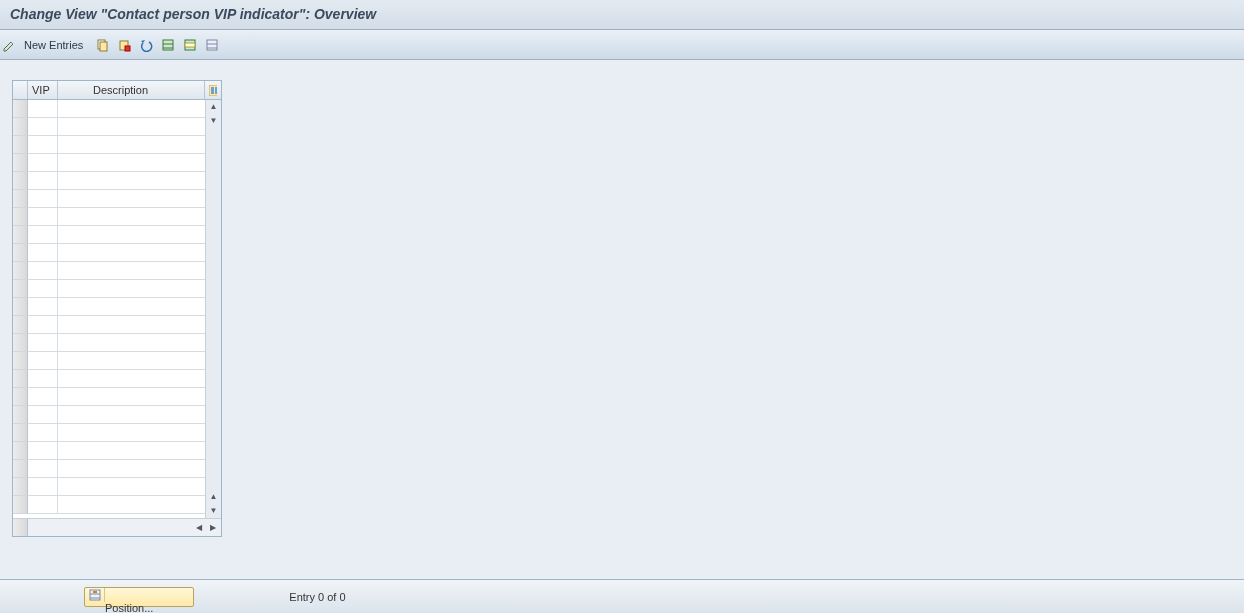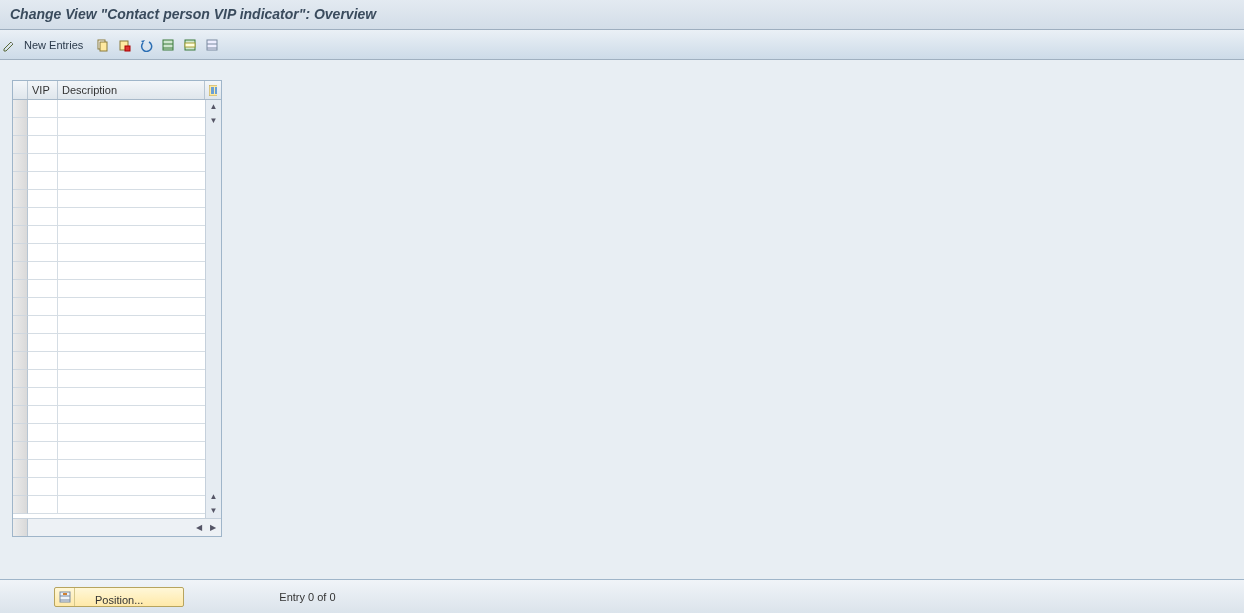--- a/index.html
+++ b/index.html
@@ -78,21 +78,21 @@
   border-bottom: 1px solid #a8b9c9;
   height: 19px;
 }
 .th, .rowsel-hdr, .cfg-hdr {
   border-right: 1px solid #b7c5d2;
   display:flex; align-items:center; padding:0 4px;
   font-size:11px; color:#333;
 }
 .rowsel-hdr { width: 15px; }
 .th-vip { width: 30px; }
-.th-desc { flex: 1; }
+.th-desc { flex: 1; margin-left: 31px; }
 .cfg-hdr { width: 16px; border-right:none; justify-content:center; cursor:pointer;}
 .grid-body {
   position:relative;
   height: 418px;
   display:flex;
 }
 .rows-area { flex:1; overflow:hidden; }
 .vscroll {
   width:16px;
   background:#e6ecf2;
@@ -139,27 +139,28 @@
 .bottom-bar {
   position:absolute;
   left:0; right:0;
   bottom:0;
   height:34px;
   border-top:1px solid #9fb5c9;
   background: linear-gradient(#f0f4f8,#dbe3eb);
   display:flex; align-items:center;
 }
 .pos-btn {
-  margin-left:54px;
+  margin-left:84px;
   height:20px;
-  display:flex; align-items:flex-end;
+  display:flex; align-items:flex-start;
   border:1px solid #b7a45e;
   background: linear-gradient(#fff7d8,#ffe9a8);
   border-radius:2px;
   cursor:pointer;
+  flex-direction:column;
 }
 .pos-btn .pbicon {
   width:20px; height:100%;
   display:flex;align-items:center;justify-content:center;
   border-right:1px solid #d6c88c;
 }
 .pos-btn .pblabel {
   padding:0 40px 0 20px;
   font-size:11px; color:#333;
 }

